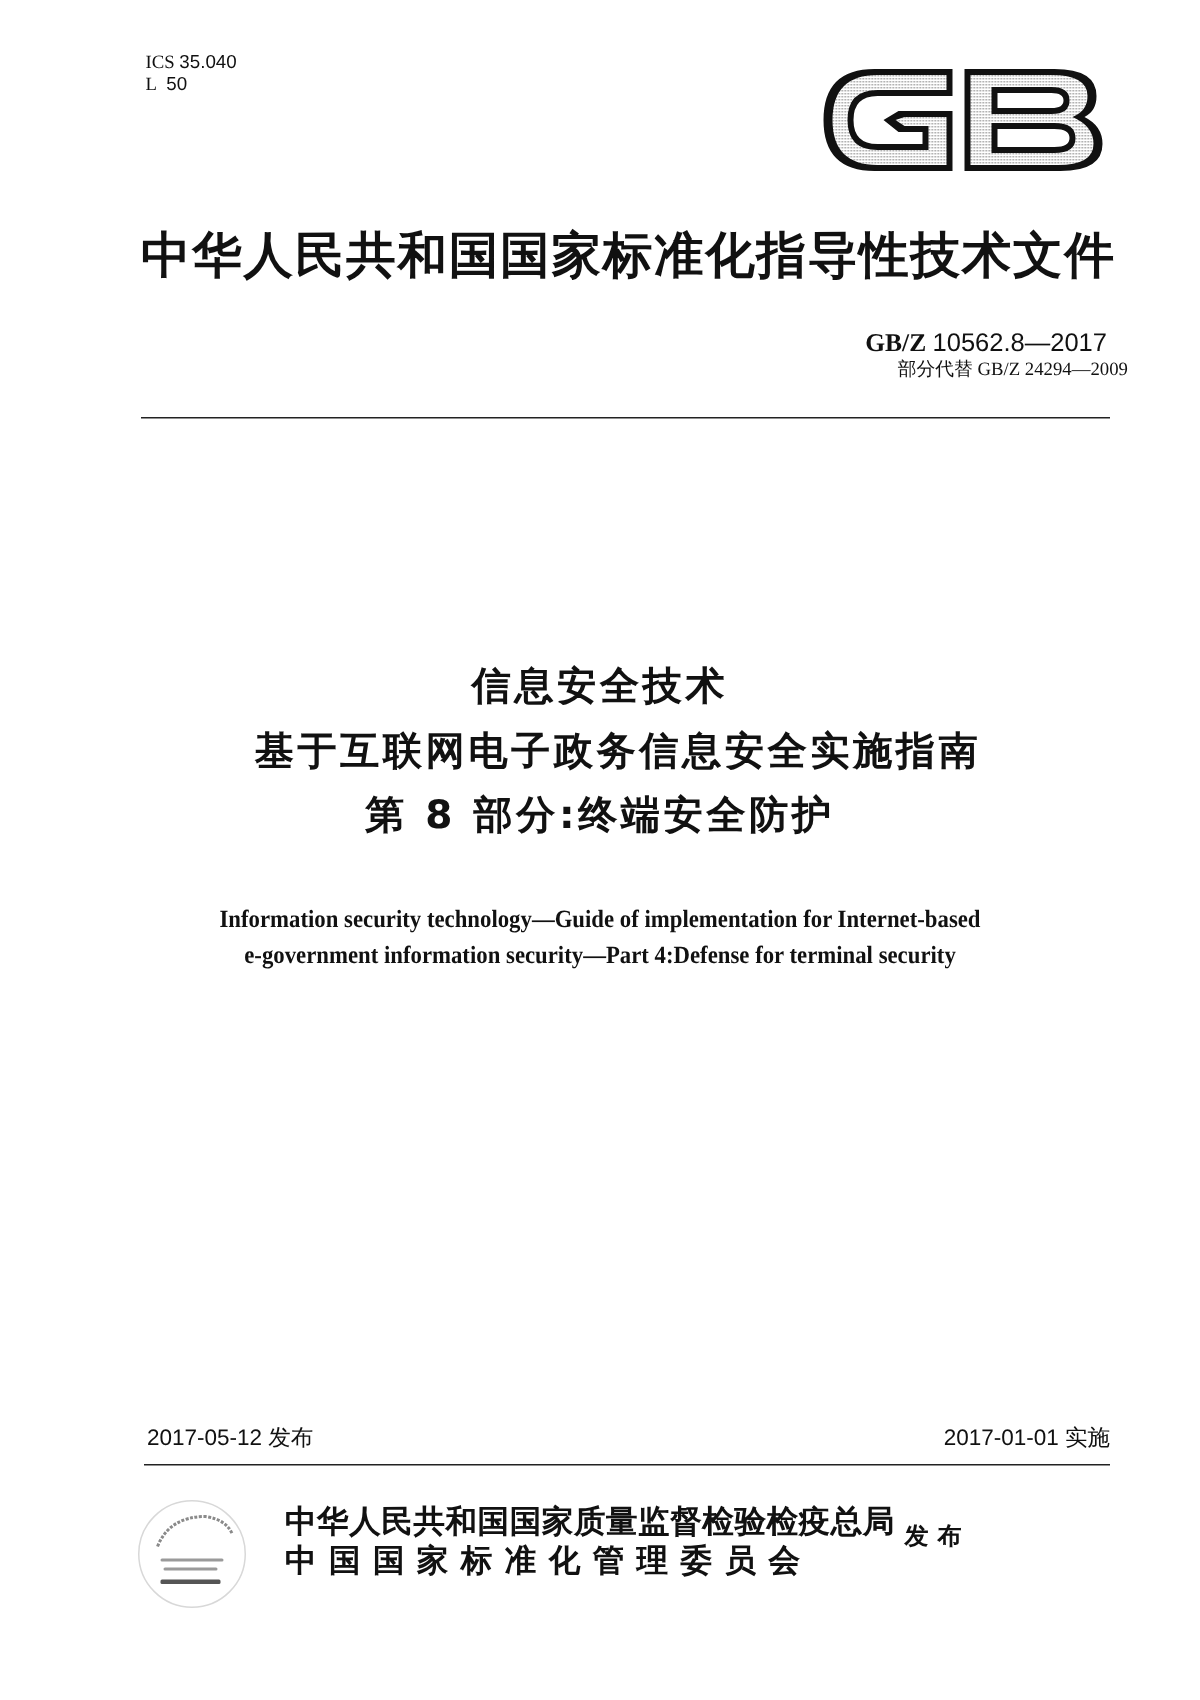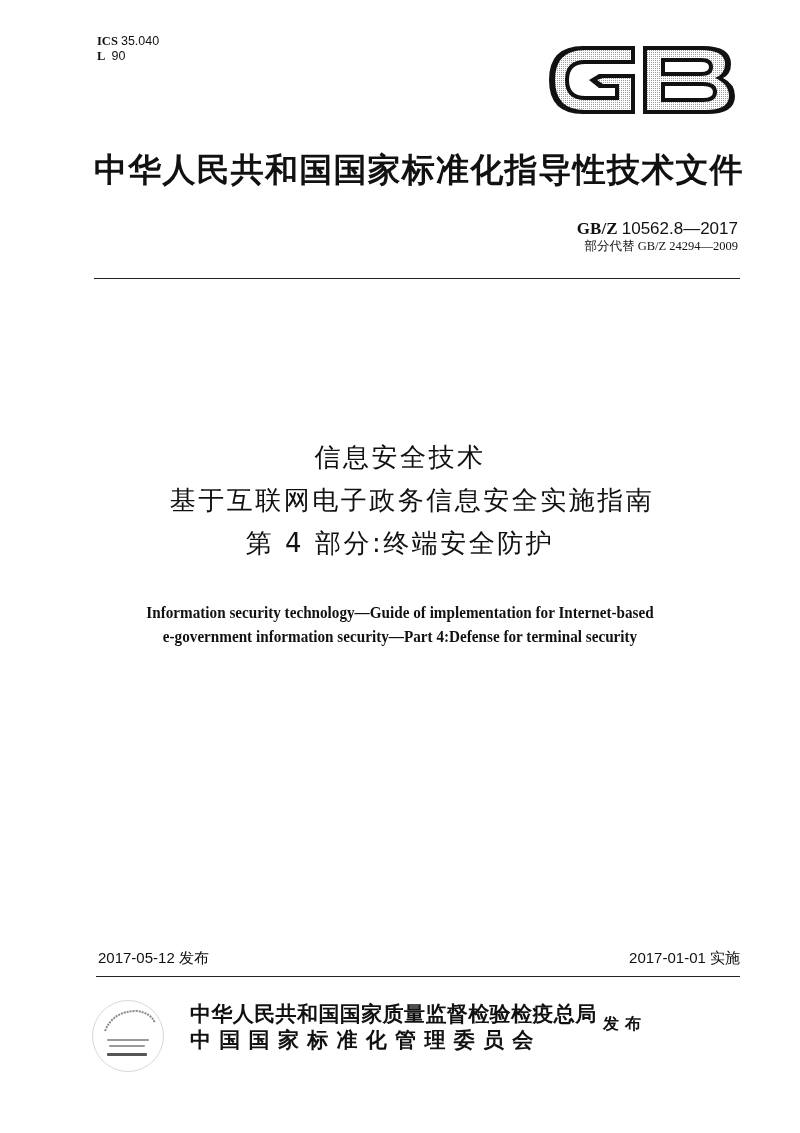--- a/index.html
+++ b/index.html
@@ -2,33 +2,33 @@
 <html><head>
 <meta charset="utf-8">
 <style>
   html, body { margin: 0; padding: 0; background: #ffffff; }
   body { width: 800px; height: 1133px; position: relative; overflow: hidden; color: #111; }
   .abs { position: absolute; }
   .serif { font-family: "Liberation Serif", "DejaVu Serif", serif; }
   .sans { font-family: "Liberation Sans", "DejaVu Sans", sans-serif; }
 
   .ics { left: 97px; top: 34px; font-size: 12.5px; line-height: 15px; }
-  .ics b { font-weight: bold; text-align: center; }
+  .ics b { font-weight: normal; text-align: center; }
 
   .gb-logo { left: 543px; top: 40px; width: 200px; height: 80px; }
 
   .std-type { left: 94px; top: 148px; width: 652px; font-size: 33px; font-weight: bold; letter-spacing: 1.2px; white-space: nowrap; font-family: Liberation Sans, sans-serif; }
 
   .std-code { right: 62px; top: 219px; font-size: 17px; text-align: right; white-space: nowrap; }
   .std-code .pre { font-family: "Liberation Serif", serif; font-weight: bold; }
-  .std-repl { right: 62px; top: 238px; font-size: 12.5px; text-align: center; white-space: nowrap; }
+  .std-repl { right: 48px; top: 238px; font-size: 12.5px; text-align: center; white-space: nowrap; }
 
   .rule-top { left: 94px; top: 278px; width: 646px; height: 0; border-top: 1.6px solid #222; }
 
-  .title-cn { left: 0; width: 800px; text-align: center; font-size: 26px; font-weight: normal; letter-spacing: 2.5px; font-family: "DejaVu Sans", sans-serif; }
+  .title-cn { left: 0; width: 800px; text-align: center; font-size: 26px; font-weight: bold; letter-spacing: 2.5px; font-family: "DejaVu Sans", sans-serif; }
   .t1 { top: 440px; }
   .t2 { top: 483px; margin-left: 12px; }
   .t3 { top: 526px; }
 
   .title-en { left: 0; width: 800px; text-align: center; font-size: 16.5px; font-weight: bold; line-height: 24px; font-family: "Liberation Serif", serif; transform: scaleX(0.92); transform-origin: center; }
   .e1 { top: 601px; }
   .e2 { top: 625px; }
 
   .date-issue { left: 98px; top: 949px; font-size: 15px; }
   .date-impl { right: 60px; top: 949px; font-size: 15px; }
@@ -40,21 +40,21 @@
   .publish { left: 603px; top: 1014px; font-size: 16px; font-weight: bold; letter-spacing: 6px; font-family: "DejaVu Serif", serif; }
 
   .seal { left: 92px; top: 1000px; width: 70px; height: 70px; border-radius: 50%; border: 1px solid #d8d8d8; }
   .seal-line { position: absolute; left: 14px; height: 2px; background: #9a9a9a; border-radius: 1px; }
 </style>
 </head>
 <body>
 
 <div class="abs ics serif">
   <div><b>ICS</b>&nbsp;<span class="sans">35.040</span></div>
-  <div><b>L</b>&nbsp;&nbsp;<span class="sans">90</span></div>
+  <div><b>L</b>&nbsp;&nbsp;<span class="sans">50</span></div>
 </div>
 
 <div class="abs gb-logo">
   <svg width="200" height="80" viewBox="0 0 200 80">
     <defs>
       <pattern id="dots" width="2" height="2" patternUnits="userSpaceOnUse">
         <rect width="2" height="2" fill="#ffffff"></rect>
         <rect width="1" height="1" fill="#9a9a9a"></rect>
       </pattern>
     </defs>
@@ -71,21 +71,21 @@
 
 <div class="abs std-code">
   <span class="pre">GB/Z</span>&nbsp;<span class="sans">10562.8—2017</span>
 </div>
 <div class="abs std-repl serif">部分代替 GB/Z 24294—2009</div>
 
 <div class="abs rule-top"></div>
 
 <div class="abs title-cn t1">信息安全技术</div>
 <div class="abs title-cn t2">基于互联网电子政务信息安全实施指南</div>
-<div class="abs title-cn t3">第 4 部分:终端安全防护</div>
+<div class="abs title-cn t3">第 8 部分:终端安全防护</div>
 
 <div class="abs title-en e1">Information security technology—Guide of implementation for Internet-based</div>
 <div class="abs title-en e2">e-government information security—Part 4:Defense for terminal security</div>
 
 <div class="abs date-issue sans">2017-05-12 发布</div>
 <div class="abs date-impl sans">2017-01-01 实施</div>
 <div class="abs rule-bottom"></div>
 
 <div class="abs seal">
   <svg width="70" height="70" viewBox="0 0 70 70" style="position:absolute;left:0;top:0">

